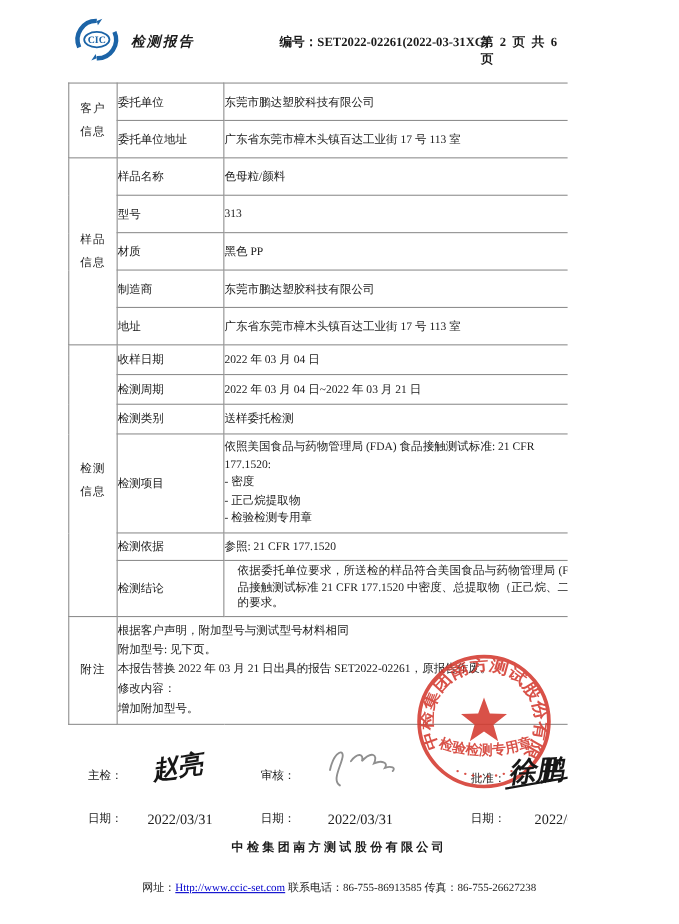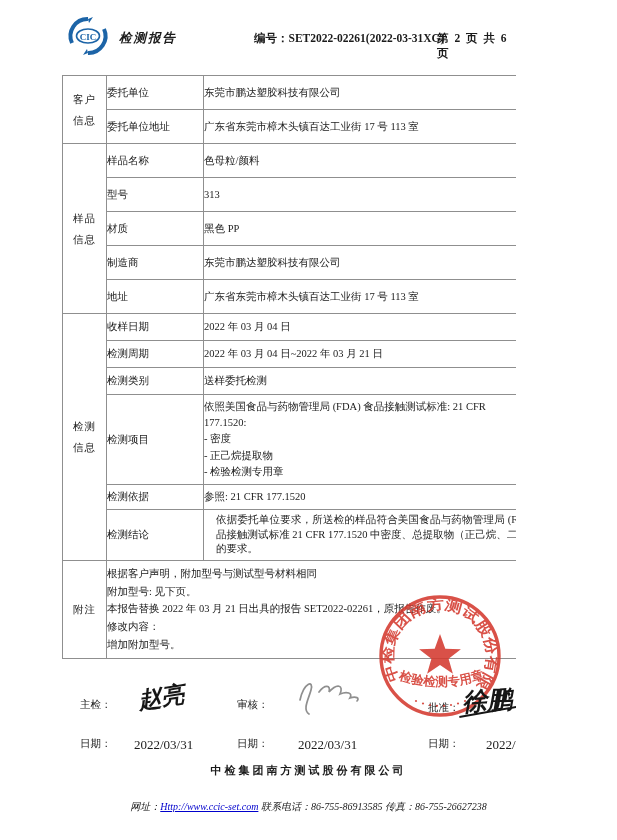--- a/index.html
+++ b/index.html
@@ -43,21 +43,21 @@
   .sig-scribble{position:absolute;left:292px;top:676px;}
 
   
   .stamp{position:absolute;left:376px;top:592px;z-index:6;opacity:0.88;}
 
   
   .ft-company{position:absolute;left:0;top:763px;width:617px;text-align:center;
               font-weight:bold;font-size:11px;letter-spacing:3px;}
   .ft-line{position:absolute;left:0;width:617px;text-align:center;font-size:10px;}
   .ft-address{top:784px;}
-  .ft-web{top:800px;font-style:italic;}
+  .ft-web{top:800px;}
   .ft-web a{color:#0000cc;text-decoration:underline;}
 </style>
 </head>
 <body>
 
 <div class="page">
 
   <svg class="logo" width="52" height="48" viewBox="0 0 52 48">
     <path d="M 26,7 A 17,17 0 0 0 10,31" fill="none" stroke="#1c64a7" stroke-width="4"></path>
     <path d="M 26,41 A 17,17 0 0 0 42,17" fill="none" stroke="#1c64a7" stroke-width="4"></path>

